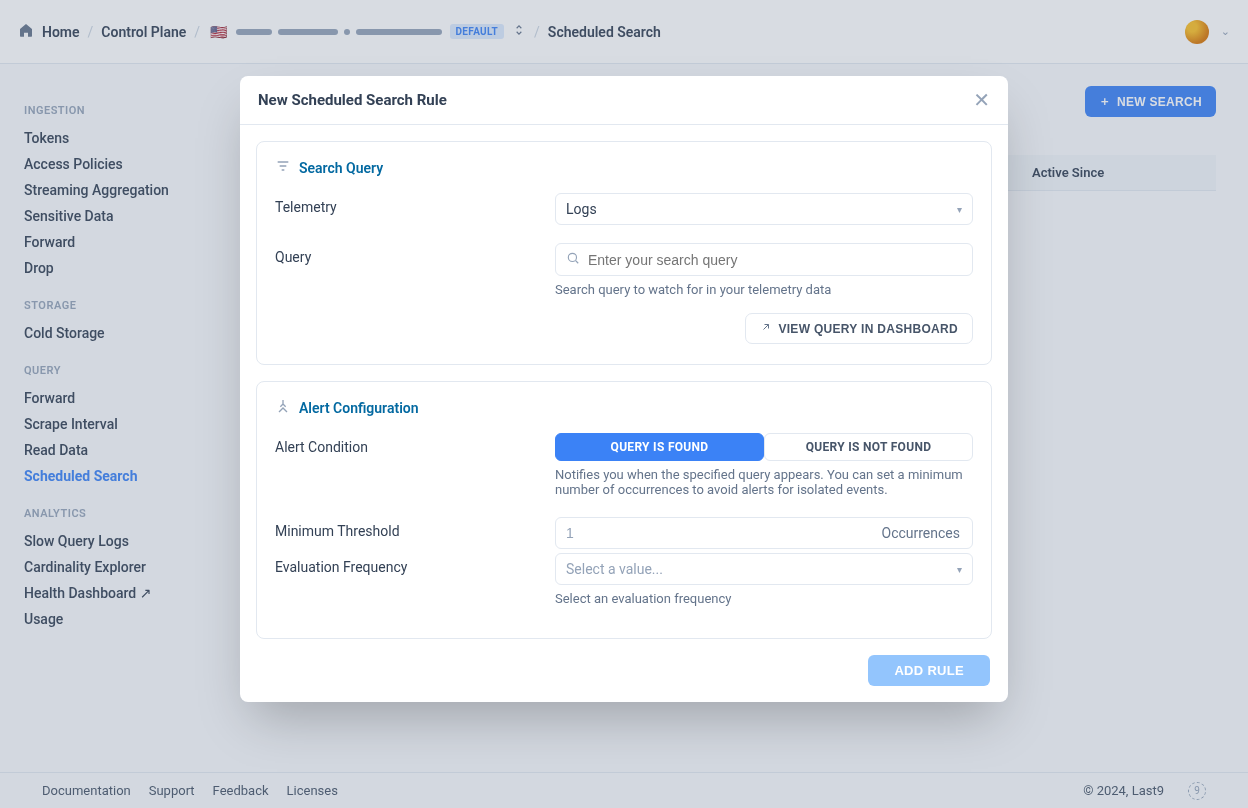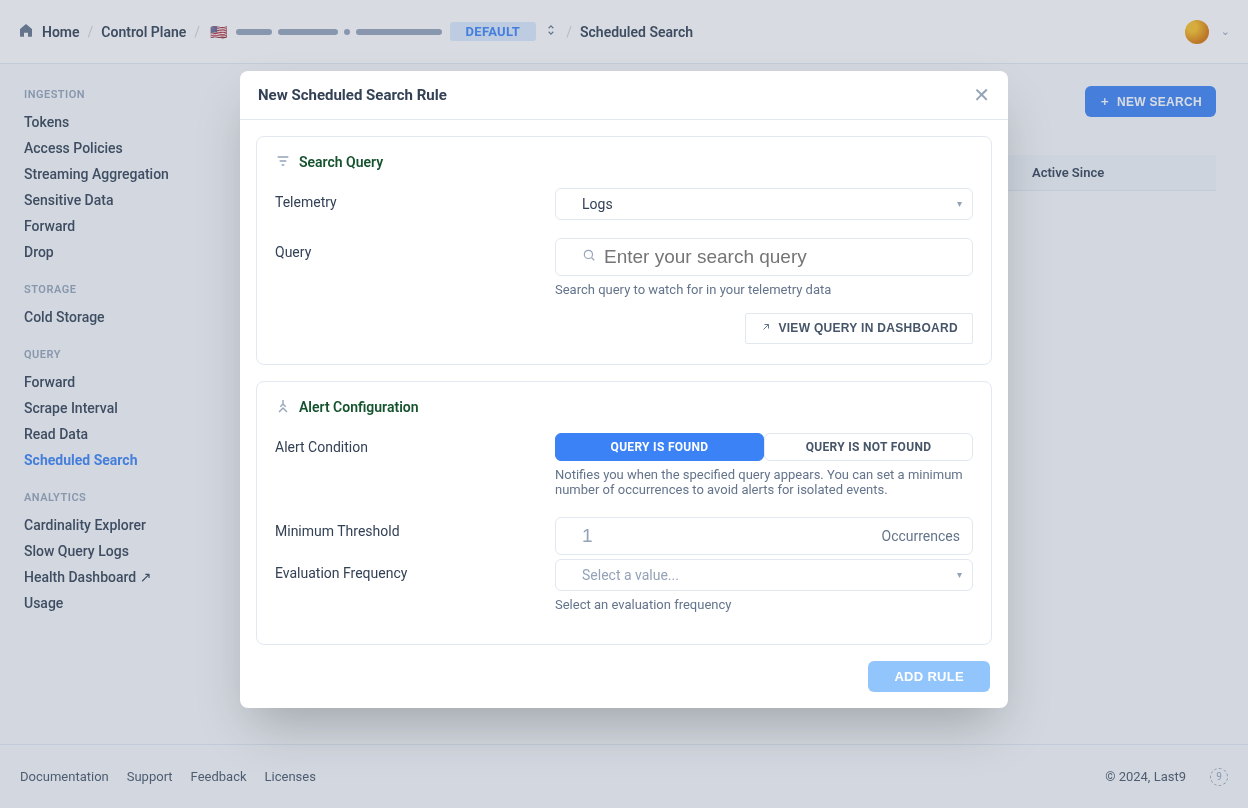--- a/index.html
+++ b/index.html
@@ -5,58 +5,58 @@
 *{box-sizing:border-box;margin:0;padding:0}
 body{font-family:-apple-system,BlinkMacSystemFont,"Segoe UI",Roboto,sans-serif;font-size:14px;color:#1e293b;background:#f8fafc;width:1248px;height:808px;overflow:hidden;position:relative}
 .topbar{height:64px;background:#fff;border-bottom:1px solid #e2e8f0;display:flex;align-items:center;padding:0 18px;gap:8px}
 .topbar .home-icon svg{width:16px;height:16px;fill:#64748b}
 .crumb{font-weight:600;color:#334155}
 .sep{color:#cbd5e1;font-weight:400}
 .flag{font-size:14px;margin-left:2px}
 .redact-group{display:flex;align-items:center;gap:6px}
 .redact{height:6px;background:#94a3b8;border-radius:3px;display:inline-block}
 .r1{width:36px}.r2{width:60px}.r3{width:6px}.r4{width:86px}
-.badge-default{font-size:13px;font-weight:700;color:#3b82f6;background:#dbeafe;padding:2px 16px;border-radius:3px;letter-spacing:0.3px}
+.badge-default{font-size:10px;font-weight:700;color:#3b82f6;background:#dbeafe;padding:2px 6px;border-radius:3px;letter-spacing:0.3px}
 .chevron-updown svg{width:14px;height:14px;stroke:#64748b}
 .spacer{flex:1}
 .avatar{width:24px;height:24px;border-radius:50%;background:radial-gradient(circle at 30% 30%,#fbbf24 20%,#d97706 70%);margin-right:4px}
 .body-wrap{display:flex;height:704px}
 .sidebar{width:208px;padding:24px 8px 8px 24px}
 .side-hdr{font-size:11px;font-weight:600;color:#94a3b8;letter-spacing:0.5px;margin-top:18px;margin-bottom:8px}
-.side-hdr:first-child{margin-top:0}
+.side-hdr:first-child{margin-top:16px}
 .side-item{font-size:14px;color:#334155;padding:5px 0;font-weight:500;cursor:pointer}
 .side-item.active{color:#3b82f6;font-weight:700}
 .main{flex:1;padding:22px 32px}
 .page-title{font-size:22px;font-weight:700;color:#0f172a;margin-bottom:4px}
 .page-sub{color:#64748b;font-size:14px}
 .btn-new{background:#3b82f6;color:#fff;border:none;border-radius:6px;padding:7px 14px;font-size:12px;font-weight:700;letter-spacing:0.3px;display:flex;align-items:center;gap:6px;cursor:pointer}
 .head-row{display:flex;justify-content:space-between;align-items:flex-start}
 .table{margin-top:24px;width:100%}
 .th-row{display:flex;background:#f1f5f9;border-bottom:1px solid #e2e8f0;padding:10px 14px;font-size:13px;font-weight:600;color:#334155}
 .td-row{padding:12px 14px;color:#64748b;font-size:13px}
-.footer{position:absolute;bottom:0;left:0;right:0;height:64px;border-top:1px solid #e2e8f0;padding:0 20px;display:flex;align-items:center;gap:18px;font-size:13px;color:#475569;background:#f8fafc}
+.footer{position:absolute;bottom:0;left:0;right:0;height:36px;border-top:1px solid #e2e8f0;padding:0 42px;display:flex;align-items:center;gap:18px;font-size:13px;color:#475569;background:#f8fafc}
 .footer .spacer{flex:1}
 .overlay{position:absolute;inset:0;background:rgba(100,116,139,0.25);display:flex;align-items:center;justify-content:center}
 .modal{width:768px;max-height:660px;background:#fff;border-radius:8px;box-shadow:0 25px 50px -12px rgba(0,0,0,0.25);display:flex;flex-direction:column;margin-top:-30px}
 .modal-hdr{padding:14px 18px;border-bottom:1px solid #e2e8f0;display:flex;align-items:center}
 .modal-title{font-size:15px;font-weight:700;color:#334155}
 .close-btn{margin-left:auto;cursor:pointer;color:#94a3b8;font-size:20px;line-height:1}
 .modal-body{padding:16px 16px 0 16px;overflow:hidden;flex:1}
 .card{border:1px solid #e2e8f0;border-radius:8px;padding:16px 18px;margin-bottom:16px}
-.card-hdr{display:flex;align-items:center;gap:8px;margin-bottom:16px;color:#14532d;font-weight:600;font-size:14px}
+.card-hdr{display:flex;align-items:center;gap:8px;margin-bottom:16px;color:#0369a1;font-weight:600;font-size:14px}
 .card-hdr svg{width:16px;height:16px;stroke:#94a3b8}
 .frow{display:flex;align-items:flex-start;margin-bottom:4px}
 .frow .flabel{width:280px;color:#334155;font-size:14px;padding-top:6px}
 .fld{flex:1}
-.select,.input{width:100%;border:1px solid #e2e8f0;border-radius:6px;padding:7px 26px;font-size:14px;color:#334155;display:flex;align-items:center;position:relative;background:#fff}
+.select,.input{width:100%;border:1px solid #e2e8f0;border-radius:6px;padding:7px 10px;font-size:14px;color:#334155;display:flex;align-items:center;position:relative;background:#fff}
 .select .caret{position:absolute;right:10px;color:#94a3b8;font-size:10px}
-.input input{border:none;outline:none;width:100%;font-size:19px;color:#334155;background:transparent}
+.input input{border:none;outline:none;width:100%;font-size:14px;color:#334155;background:transparent}
 .input .search-icn{margin-right:8px;color:#94a3b8}
 .helper{font-size:13px;color:#64748b;margin:6px 0 16px 0}
-.btn-outline{border:1px solid #e2e8f0;background:#fff;border-radius:2px;padding:7px 14px;font-size:12px;font-weight:700;color:#475569;letter-spacing:0.3px;display:inline-flex;gap:6px;cursor:pointer}
+.btn-outline{border:1px solid #e2e8f0;background:#fff;border-radius:7px;padding:7px 14px;font-size:12px;font-weight:700;color:#475569;letter-spacing:0.3px;display:inline-flex;align-items:center;gap:6px;cursor:pointer}
 .btn-row-right{display:flex;justify-content:flex-end}
 .toggle-group{display:flex;gap:0}
 .toggle-btn{flex:1;text-align:center;border:1px solid #e2e8f0;border-radius:6px;padding:6px 10px;font-size:12px;font-weight:700;letter-spacing:0.3px;cursor:pointer;background:#fff;color:#475569}
 .toggle-btn.active{background:#3b82f6;color:#fff;border-color:#3b82f6}
 .occ-wrap{position:relative}
 .occ-suffix{position:absolute;right:12px;top:50%;transform:translateY(-50%);color:#64748b;font-size:14px}
 .modal-ftr{padding:16px 18px;display:flex;justify-content:flex-end}
 .btn-primary-soft{background:#93c5fd;color:#fff;border:none;border-radius:6px;padding:8px 26px;font-size:13px;font-weight:700;letter-spacing:0.3px;cursor:pointer}
 .placeholder{color:#94a3b8}
 .th1{flex:1}.th2{width:170px;text-align:left;flex:0 0 170px}
@@ -108,22 +108,22 @@
     <div class="side-hdr">STORAGE</div>
     <div class="side-item">Cold Storage</div>
 
     <div class="side-hdr">QUERY</div>
     <div class="side-item">Forward</div>
     <div class="side-item">Scrape Interval</div>
     <div class="side-item">Read Data</div>
     <div class="side-item active">Scheduled Search</div>
 
     <div class="side-hdr">ANALYTICS</div>
+    <div class="side-item">Slow Query Logs</div>
     <div class="side-item">Cardinality Explorer</div>
-    <div class="side-item">Slow Query Logs</div>
     <div class="side-item">Health Dashboard ↗</div>
     <div class="side-item">Usage</div>
   </div>
 
   <div class="main">
     <div class="head-row">
       <div>
         <div class="page-title">Sch</div>
         <div class="page-sub">Crea</div>
       </div>

